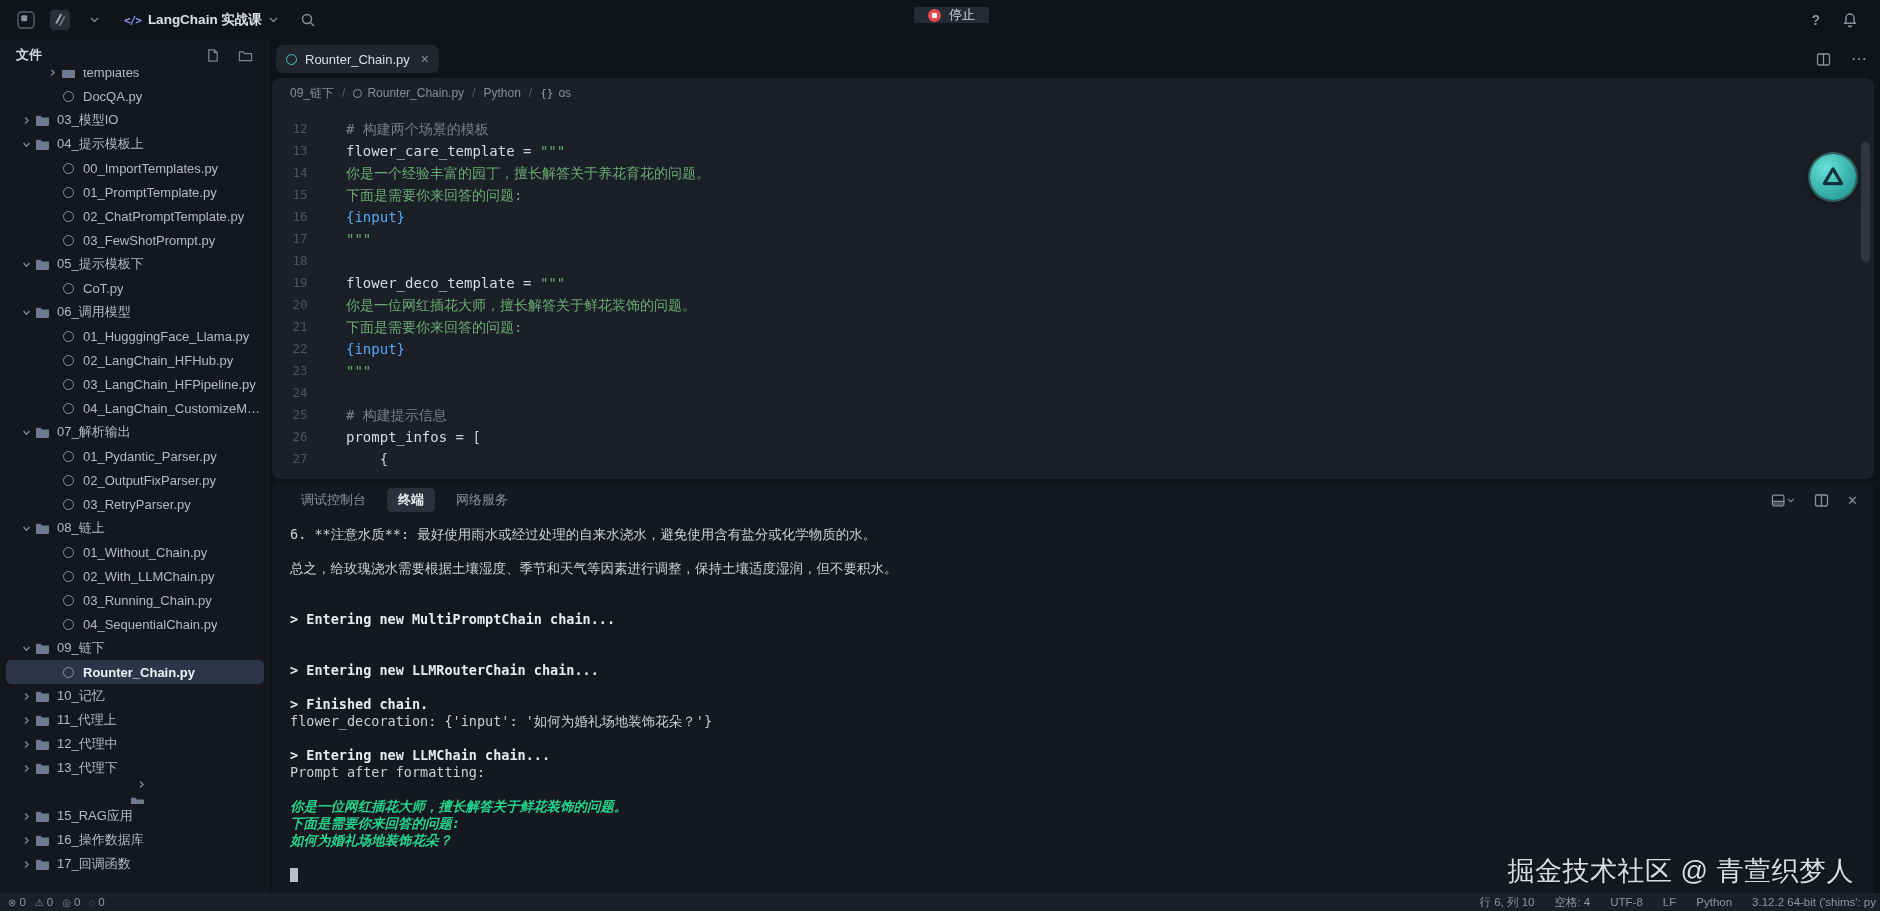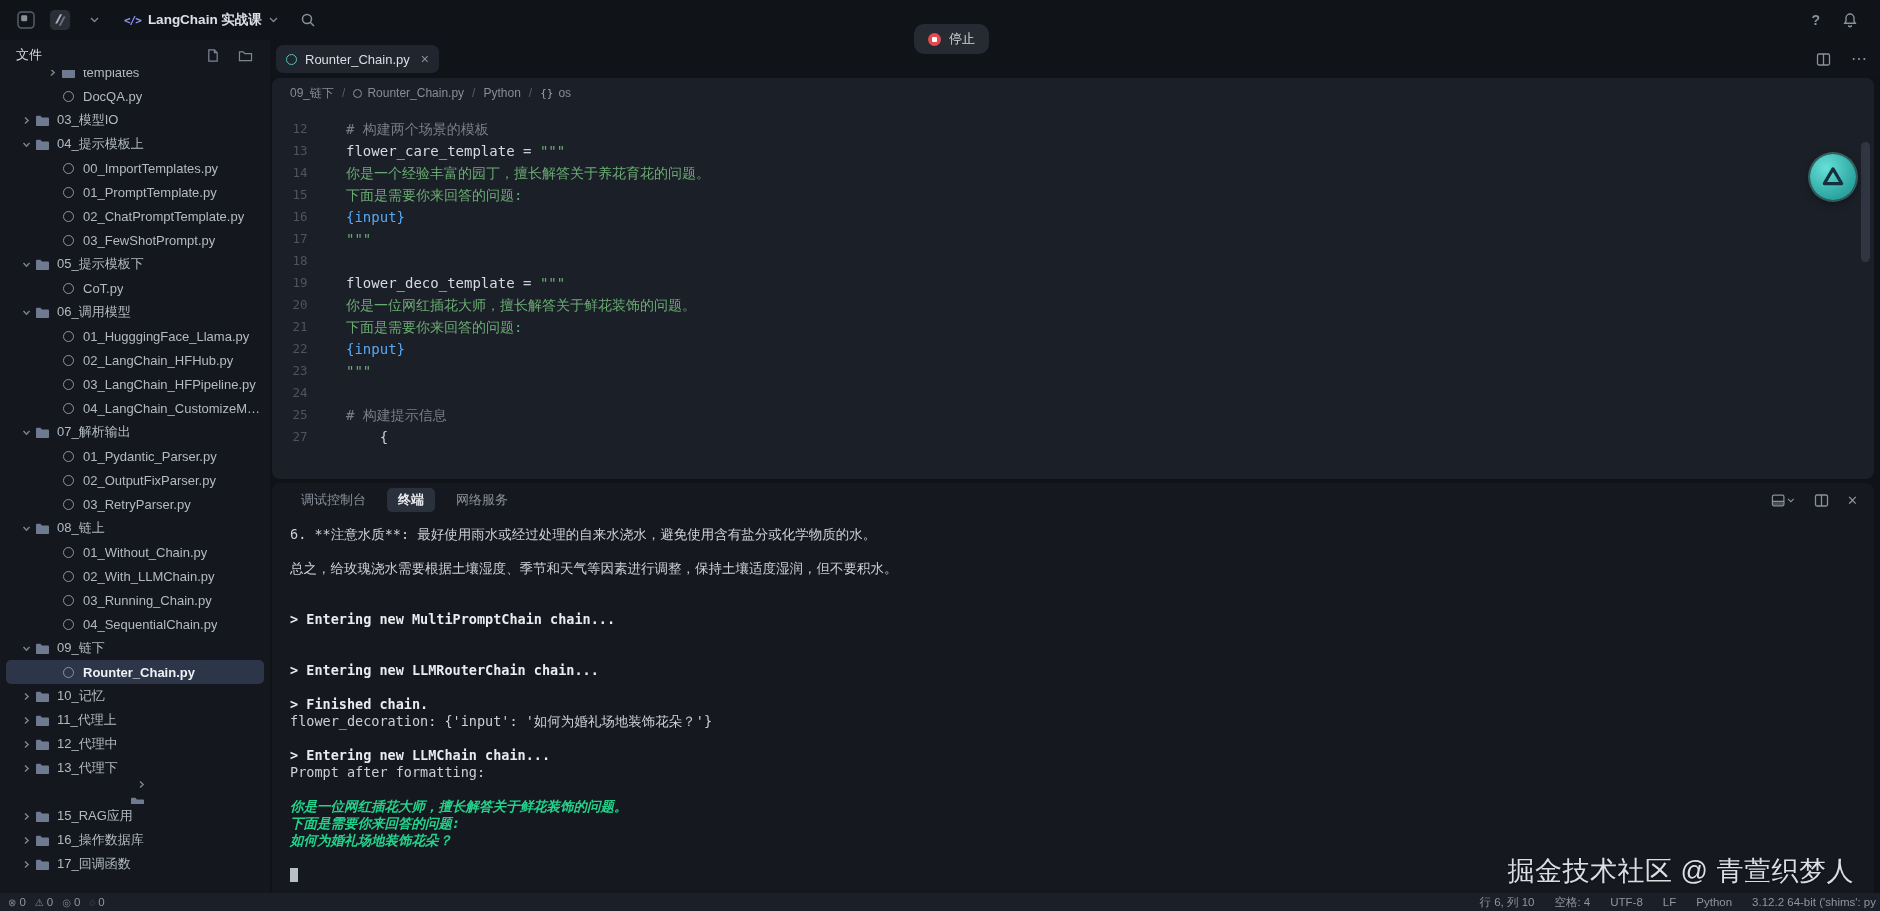--- a/index.html
+++ b/index.html
@@ -5,31 +5,31 @@
   *{box-sizing:border-box;margin:0;padding:0}
   html,body{width:1880px;height:911px;overflow:hidden;background:#0f1217;font-family:"Liberation Sans",sans-serif}
   .app{position:relative;width:1880px;height:911px;display:flex;flex-direction:column;background:#0f1217;color:#c7ccd4}
 
   
   .topbar{flex:0 0 40px;height:40px;display:flex;align-items:center;background:#101318;position:relative;padding:0 14px;z-index:10}
   .tb-left{display:flex;align-items:center;gap:10px}
   .ico-btn{display:inline-flex;align-items:center;justify-content:center;width:24px;height:24px;border-radius:5px;color:#8a919c;cursor:pointer}
   .proj{display:flex;align-items:center;gap:7px;font-size:13.5px;font-weight:700;color:#dde1e7;margin-left:8px;cursor:pointer}
   .proj-badge{color:#8f9bff;font-weight:700;font-size:11px;letter-spacing:-1px;font-family:"DejaVu Sans Mono",monospace}
-  .stop-btn{position:absolute;left:914px;top:24px;height:30px;display:flex;align-items:center;gap:8px;background:#262b33;border:none;border-radius:10px;padding:0 14px;color:#d5d8dd;font-size:13px;font-family:inherit;cursor:pointer}
+  .stop-btn{position:absolute;left:914px;top:7px;height:16px;display:flex;align-items:center;gap:8px;background:#262b33;border:none;border-radius:0;padding:0 14px;color:#d5d8dd;font-size:13px;font-family:inherit;cursor:pointer}
   .stop-ico{width:13px;height:13px;border-radius:50%;background:#e5484d;position:relative;display:inline-block;flex:0 0 13px}
   .stop-ico::after{content:"";position:absolute;left:4px;top:4px;width:5px;height:5px;background:#fff;border-radius:1px}
   .tb-right{margin-left:auto;display:flex;align-items:center;gap:18px;color:#8a919c;padding-right:4px}
   .help-glyph{font-size:14px;font-weight:700;color:#8a919c;cursor:pointer}
 
   
   .main{flex:1;display:flex;min-height:0}
   .sidebar{flex:0 0 270px;width:270px;background:#14171d;display:flex;flex-direction:column;overflow:hidden}
   .sb-head{flex:0 0 30px;height:30px;display:flex;align-items:center;gap:14px;padding:0 16px;position:relative;z-index:2;background:#14171d}
-  .sb-title{font-size:13px;font-weight:400;color:#d3d7de;margin-right:auto}
+  .sb-title{font-size:13px;font-weight:700;color:#d3d7de;margin-right:auto}
   .tree{position:relative;top:-10px}
   .tree-row{height:24px;display:flex;align-items:center;font-size:13px;color:#b3bac4;border-radius:5px;margin:0 6px;cursor:pointer;white-space:nowrap;overflow:hidden}
   .tree-row.selected{background:#2d3648;color:#eef0f4;font-weight:700}
   .chev-slot{flex:0 0 16px;width:16px;display:inline-flex;justify-content:center}
   .t-ico{flex:0 0 16px;width:16px;display:inline-flex;justify-content:center;margin-right:7px}
   .t-label{overflow:hidden;text-overflow:ellipsis}
   .py-ring{width:11px;height:11px;border:1.8px solid #8b93a2;border-radius:50%;display:inline-block}
   .py-ring.teal{border-color:#45c8c0}
   .py-ring.small{width:9px;height:9px;border-width:1.5px}
 
@@ -588,20 +588,24 @@
               </div>
               <div class="code-line">
                 <span class="ln">24</span>
                 <span class="code-text"></span>
               </div>
               <div class="code-line">
                 <span class="ln">25</span>
                 <span class="code-text"><span class="tk-comment"># 构建提示信息</span></span>
               </div>
               <div class="code-line">
+                <span class="ln">26</span>
+                <span class="code-text"><span class="tk-ident">prompt_infos</span><span class="tk-op"> = [</span></span>
+              </div>
+              <div class="code-line">
                 <span class="ln">27</span>
                 <span class="code-text"><span class="tk-op">    {</span></span>
               </div>
             </div>
           <div class="ed-scrollbar"></div>
           <div class="float-avatar">
             <svg width="26" height="26" viewBox="0 0 24 24">
                 <path d="M12 4.5L20 18H4z" fill="none" stroke="#13303c" stroke-width="3" stroke-linejoin="round"></path>
               </svg>
           </div>

